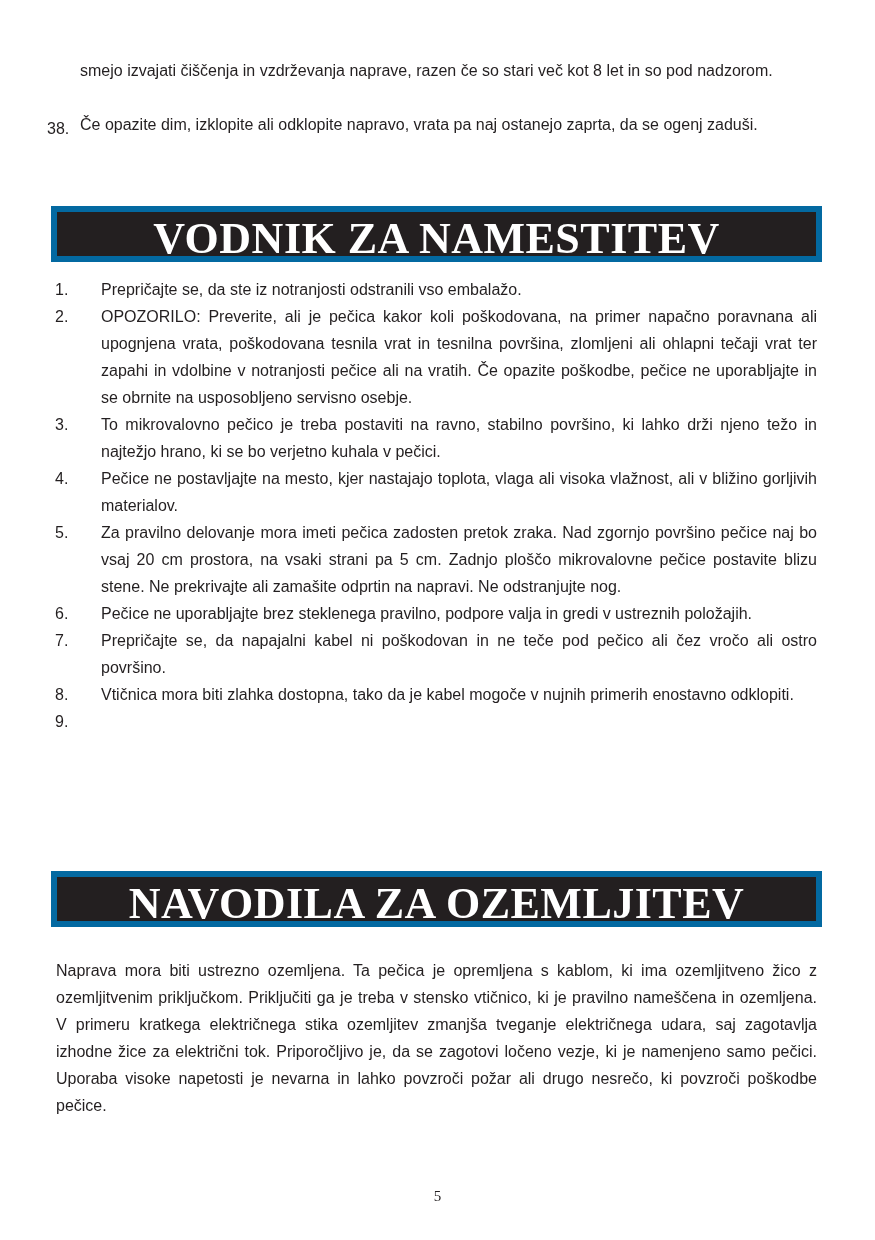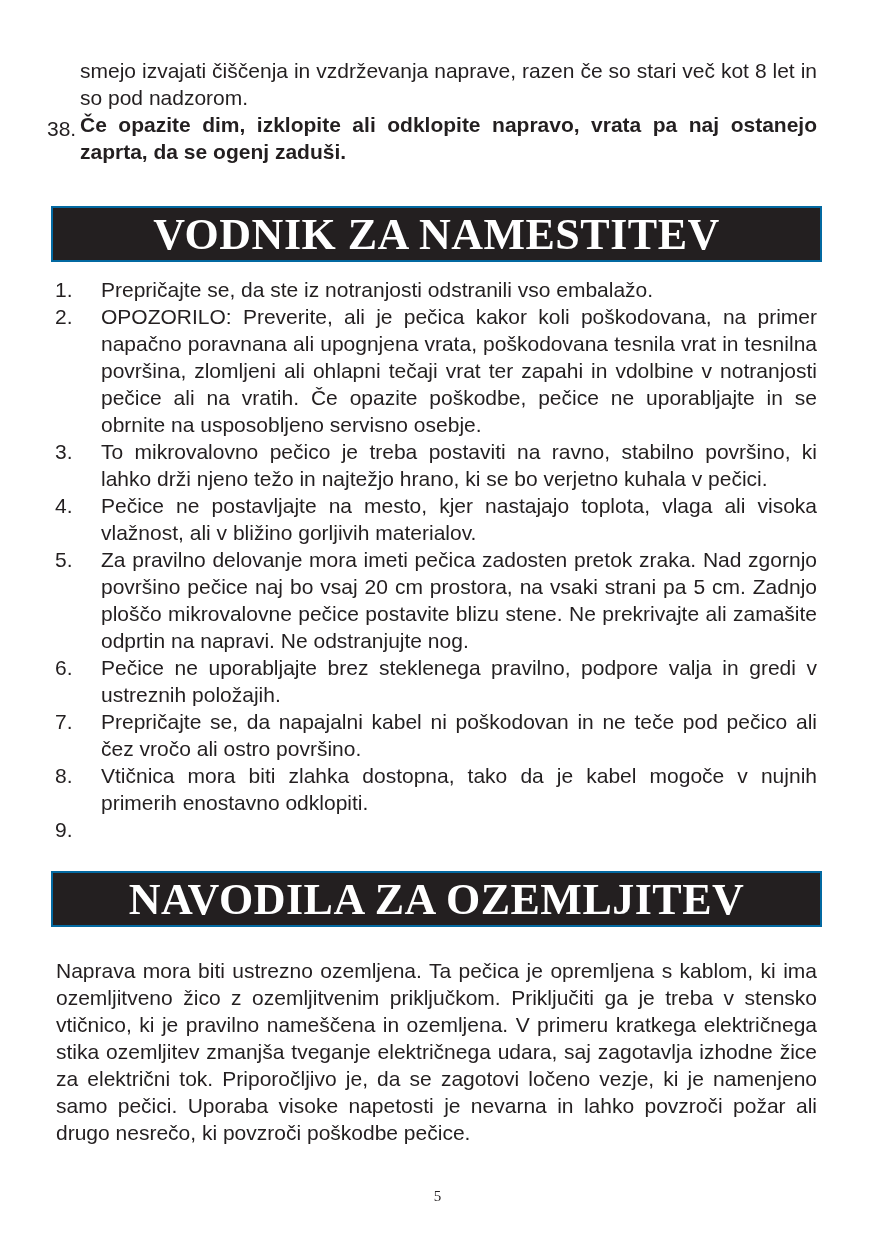--- a/index.html
+++ b/index.html
@@ -1,30 +1,30 @@
 <!DOCTYPE html>
 <html><head>
   <meta charset="utf-8">
   <style>
     html, body { margin: 0; padding: 0; background: #ffffff; }
     body {
       width: 875px; height: 1240px; position: relative; overflow: hidden;
       font-family: "Liberation Sans", sans-serif; color: #231f20;
     }
     .page { position: absolute; left: 0; top: 0; width: 875px; height: 1240px; }
-    .text { font-size: 21px; line-height: 27px; }
+    .text { font-size: 16px; line-height: 27px; }
 
     .cont { position: absolute; left: 80px; top: 57px; width: 737px; text-align: justify; }
     .item38 { position: absolute; left: 47px; top: 111px; width: 770px; }
     .item38 .num { position: absolute; left: 0; top: 4px; }
-    .item38 .body { margin-left: 33px; text-align: justify; font-weight: bold; }
+    .item38 .body { margin-left: 33px; text-align: justify; }
 
     .banner {
       position: absolute; left: 51px; width: 771px; height: 56px;
-      background: #231f20; border: 2px solid #0369a1; box-sizing: border-box;
+      background: #231f20; border: 6px solid #0369a1; box-sizing: border-box;
       color: #ffffff; text-align: center;
       font-family: "Liberation Serif", serif; font-weight: bold;
       font-size: 44px; line-height: 54px; letter-spacing: 0.5px;
     }
     .banner1 { top: 206px; }
     .banner2 { top: 871px; }
 
     .list { position: absolute; left: 55px; top: 276px; width: 762px; margin: 0; padding: 0; list-style: none; }
     .list li { position: relative; padding-left: 46px; text-align: justify; }
     .list li .num { position: absolute; left: 0; top: 0; }

